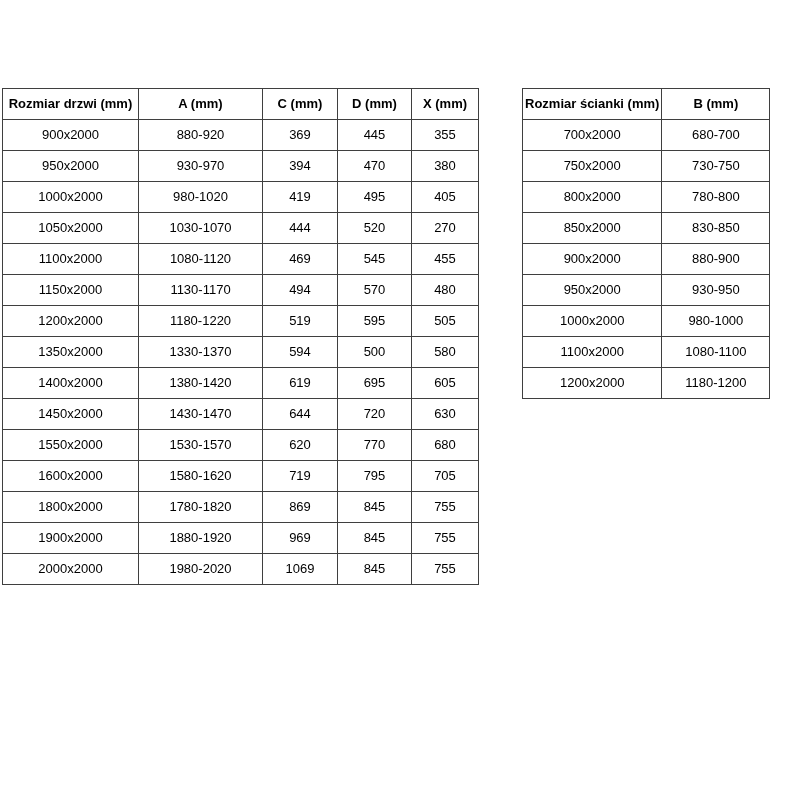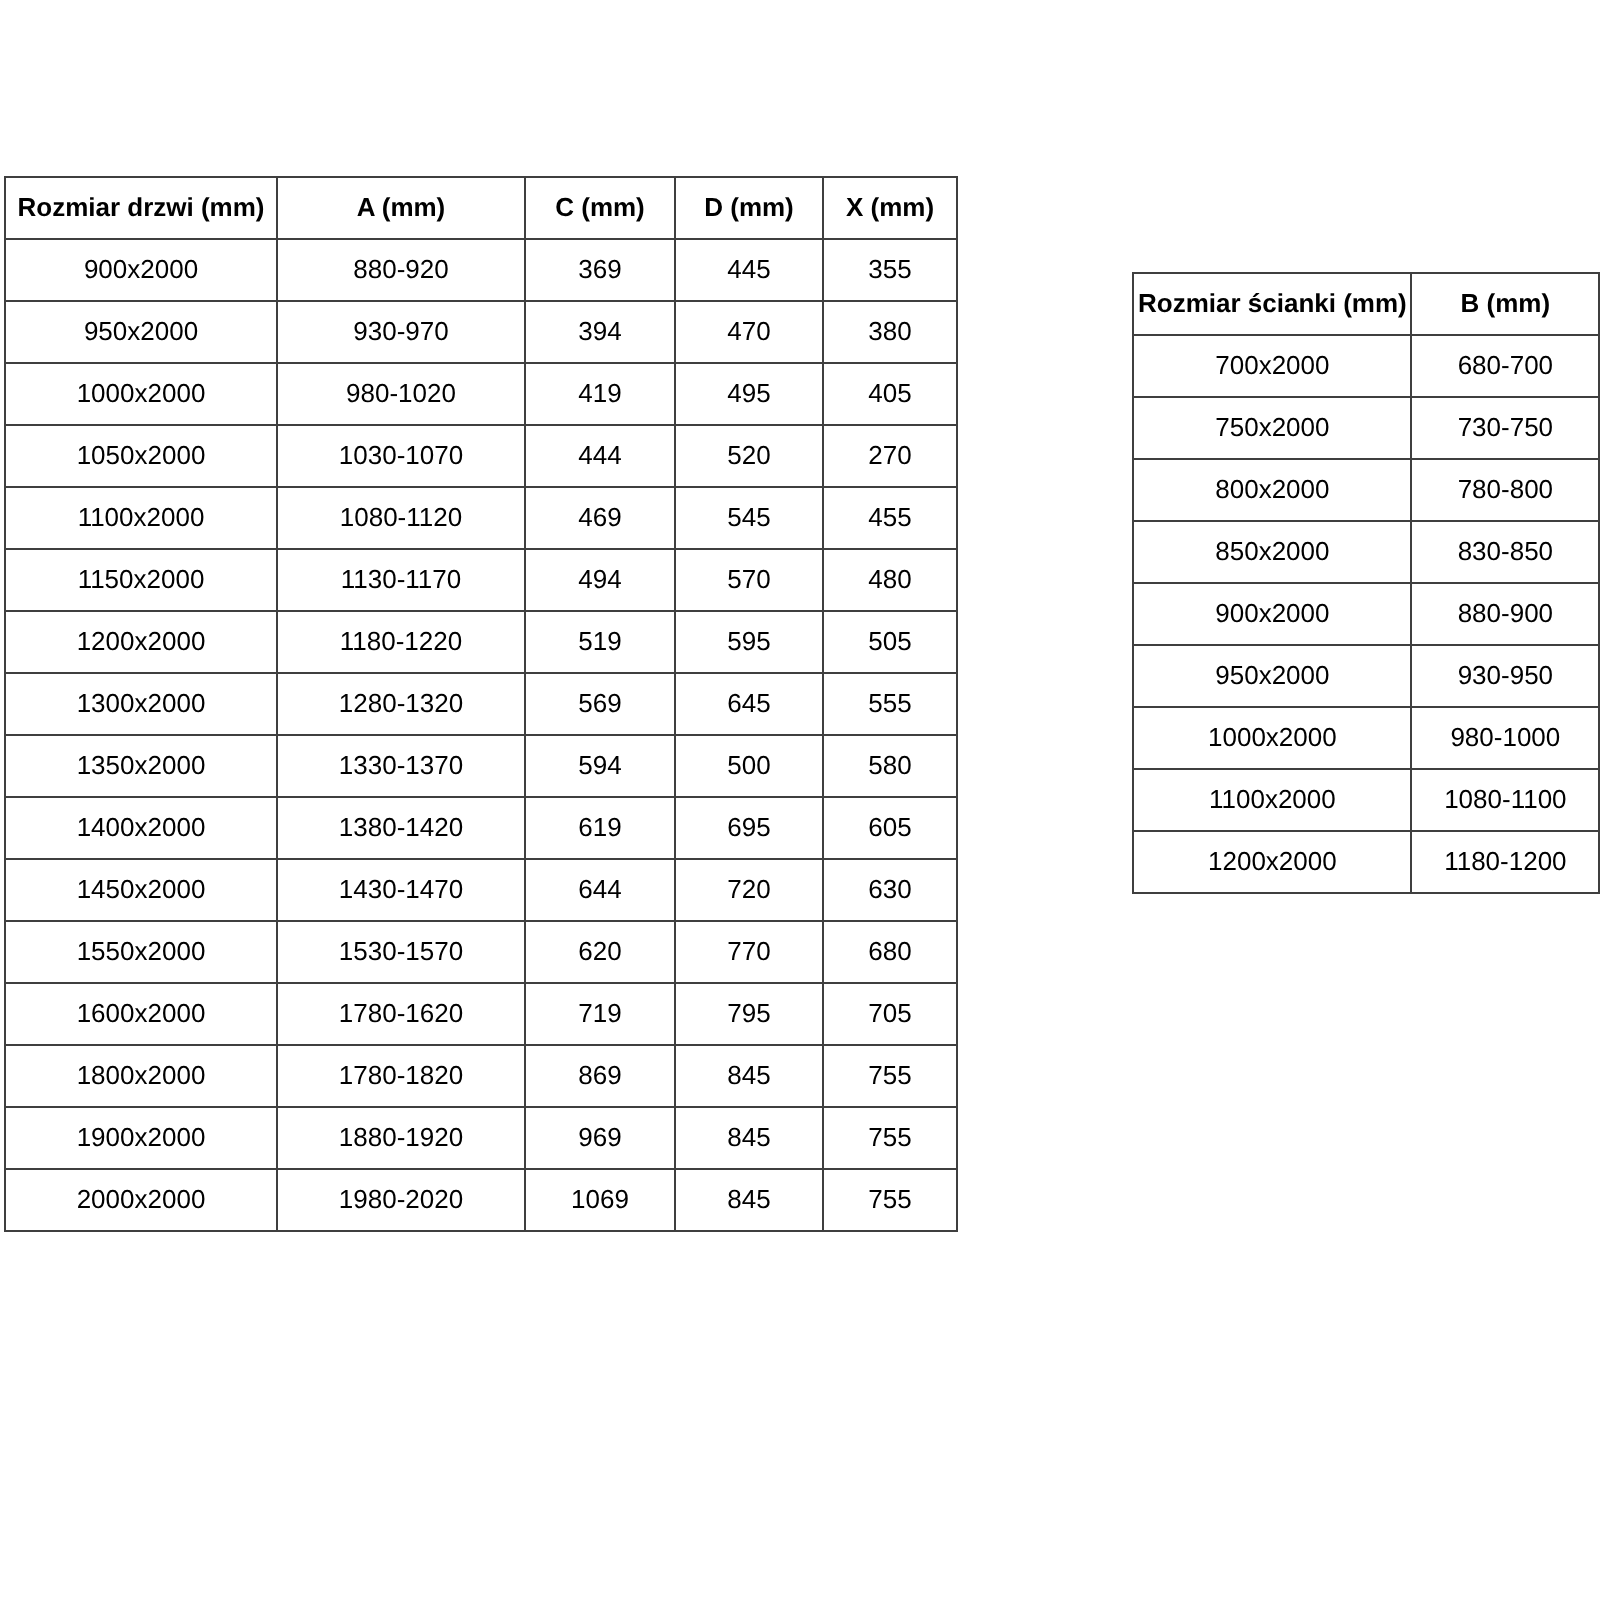--- a/index.html
+++ b/index.html
@@ -21,21 +21,21 @@
     overflow: hidden;
   }
   table.spec-table {
     position: absolute;
     border-collapse: collapse;
     table-layout: fixed;
     background: #ffffff;
     padding-left: 12px;
   }
   #door-table { left: 2px; top: 88px; }
-  #wall-table { left: 566px; top: 88px; margin-top: 48px; }
+  #wall-table { left: 522px; top: 88px; }
   .spec-table th,
   .spec-table td {
     border: 1px solid #3f3f3f;
     text-align: center;
     vertical-align: middle;
     height: 30px;
     padding: 0 2px;
     font-size: 13px;
     line-height: 30px;
     white-space: nowrap;
@@ -119,27 +119,20 @@
           <td>480</td>
         </tr>
         <tr>
           <td>1200x2000</td>
           <td>1180-1220</td>
           <td>519</td>
           <td>595</td>
           <td>505</td>
         </tr>
         <tr>
-          <td>1300x2000</td>
-          <td>1280-1320</td>
-          <td>569</td>
-          <td>645</td>
-          <td>555</td>
-        </tr>
-        <tr>
           <td>1350x2000</td>
           <td>1330-1370</td>
           <td>594</td>
           <td>500</td>
           <td>580</td>
         </tr>
         <tr>
           <td>1400x2000</td>
           <td>1380-1420</td>
           <td>619</td>
@@ -155,21 +148,21 @@
         </tr>
         <tr>
           <td>1550x2000</td>
           <td>1530-1570</td>
           <td>620</td>
           <td>770</td>
           <td>680</td>
         </tr>
         <tr>
           <td>1600x2000</td>
-          <td>1780-1620</td>
+          <td>1580-1620</td>
           <td>719</td>
           <td>795</td>
           <td>705</td>
         </tr>
         <tr>
           <td>1800x2000</td>
           <td>1780-1820</td>
           <td>869</td>
           <td>845</td>
           <td>755</td>

